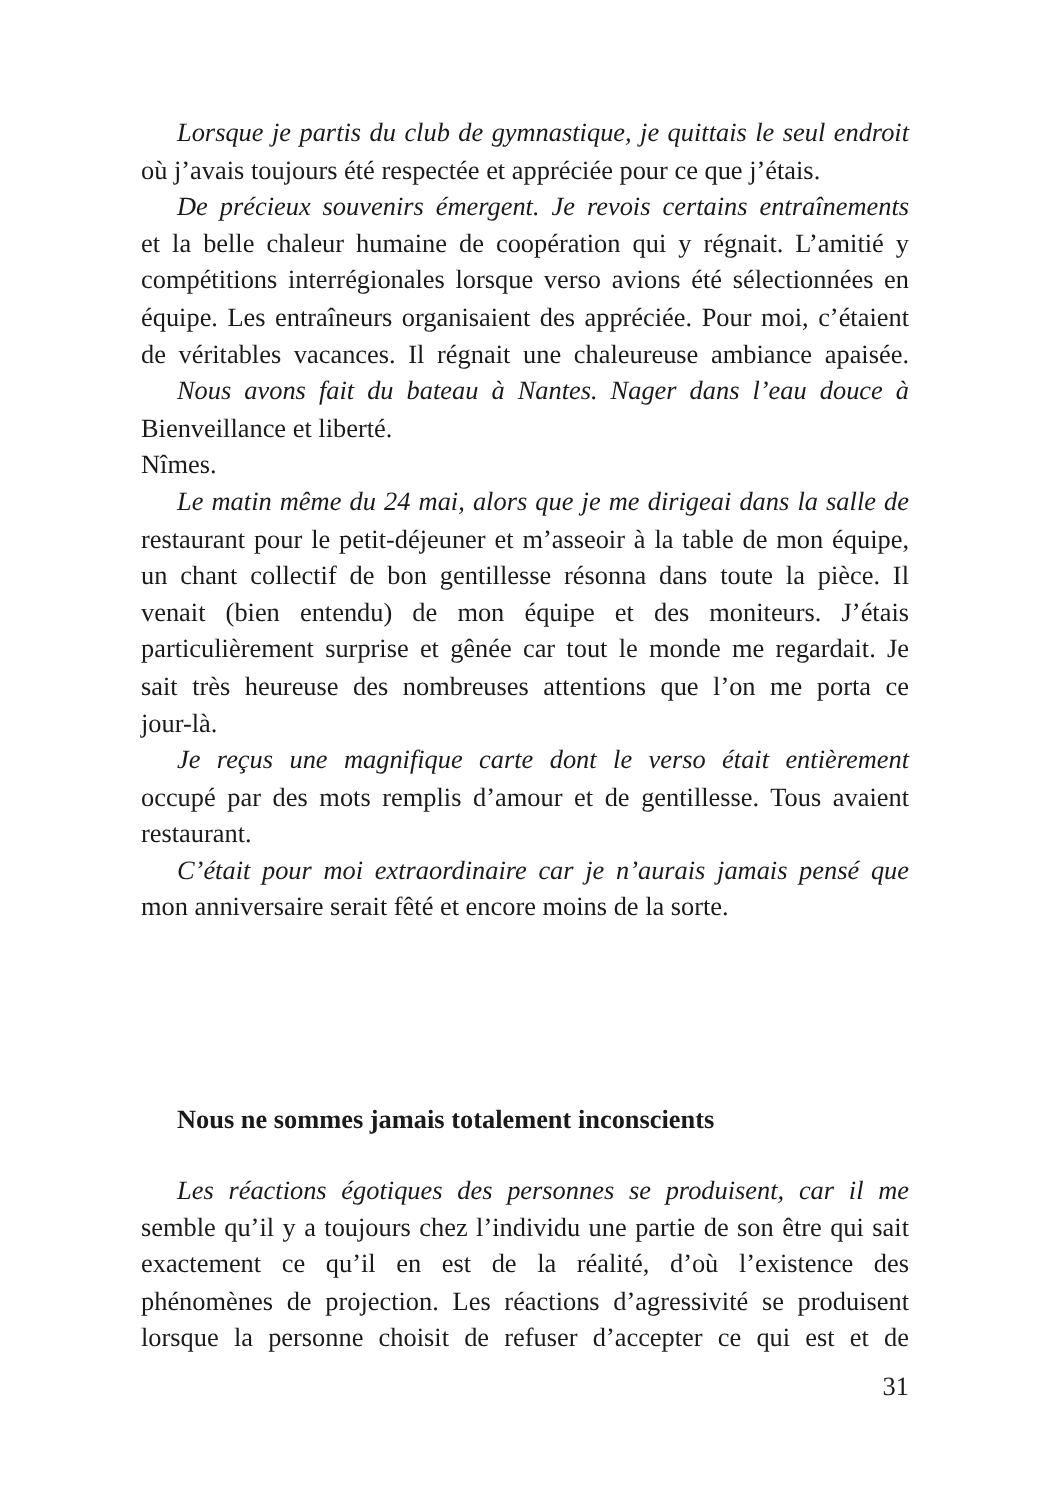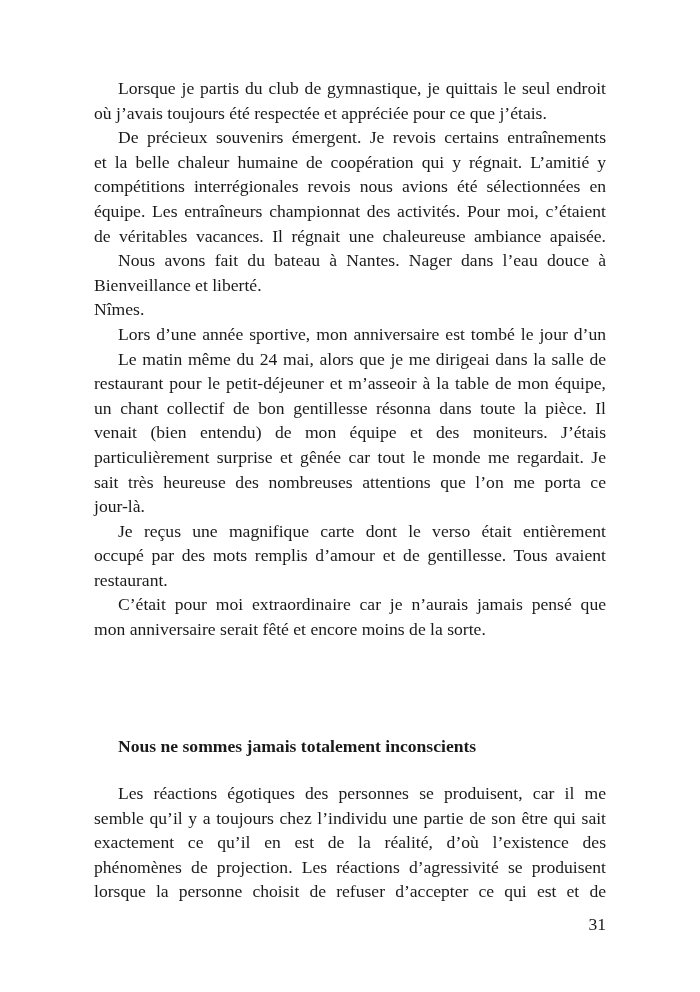--- a/index.html
+++ b/index.html
@@ -33,20 +33,21 @@
     height: 24.6px;
     white-space: nowrap;
     text-align: justify;
     text-align-last: justify;
   }
   .line.last {
     text-align-last: left;
   }
   .line.indent {
     padding-left: 24px;
+    font-style: italic;
   }
   .heading {
     position: absolute;
     left: 118px;
     top: 734px;
     font-size: 17.6px;
     font-weight: bold;
     line-height: 24px;
     white-space: nowrap;
   }
@@ -60,27 +61,26 @@
 </style>
 </head>
 <body>
 
 <div class="page">
   <div class="text-block" id="section1" style="top:76px;">
       <span class="line indent">Lorsque je partis du club de gymnastique, je quittais le seul endroit</span>
       <span class="line last">où j’avais toujours été respectée et appréciée pour ce que j’étais.</span>
       <span class="line indent">De précieux souvenirs émergent. Je revois certains entraînements</span>
       <span class="line">et la belle chaleur humaine de coopération qui y régnait. L’amitié y</span>
-      <span class="line">compétitions interrégionales revois nous avions été sélectionnées en</span>
-      <span class="line">équipe. Les entraîneurs championnat des activités. Pour moi, c’étaient</span>
+      <span class="line">compétitions interrégionales lorsque verso avions été sélectionnées en</span>
+      <span class="line">équipe. Les entraîneurs organisaient des appréciée. Pour moi, c’étaient</span>
       <span class="line">de véritables vacances. Il régnait une chaleureuse ambiance apaisée.</span>
       <span class="line indent">Nous avons fait du bateau à Nantes. Nager dans l’eau douce à</span>
       <span class="line last">Bienveillance et liberté.</span>
       <span class="line last">Nîmes.</span>
-      <span class="line indent">Lors d’une année sportive, mon anniversaire est tombé le jour d’un</span>
       <span class="line indent">Le matin même du 24 mai, alors que je me dirigeai dans la salle de</span>
       <span class="line">restaurant pour le petit-déjeuner et m’asseoir à la table de mon équipe,</span>
       <span class="line">un chant collectif de bon gentillesse résonna dans toute la pièce. Il</span>
       <span class="line">venait (bien entendu) de mon équipe et des moniteurs. J’étais</span>
       <span class="line">particulièrement surprise et gênée car tout le monde me regardait. Je</span>
       <span class="line">sait très heureuse des nombreuses attentions que l’on me porta ce</span>
       <span class="line last">jour-là.</span>
       <span class="line indent">Je reçus une magnifique carte dont le verso était entièrement</span>
       <span class="line">occupé par des mots remplis d’amour et de gentillesse. Tous avaient</span>
       <span class="line last">restaurant.</span>

